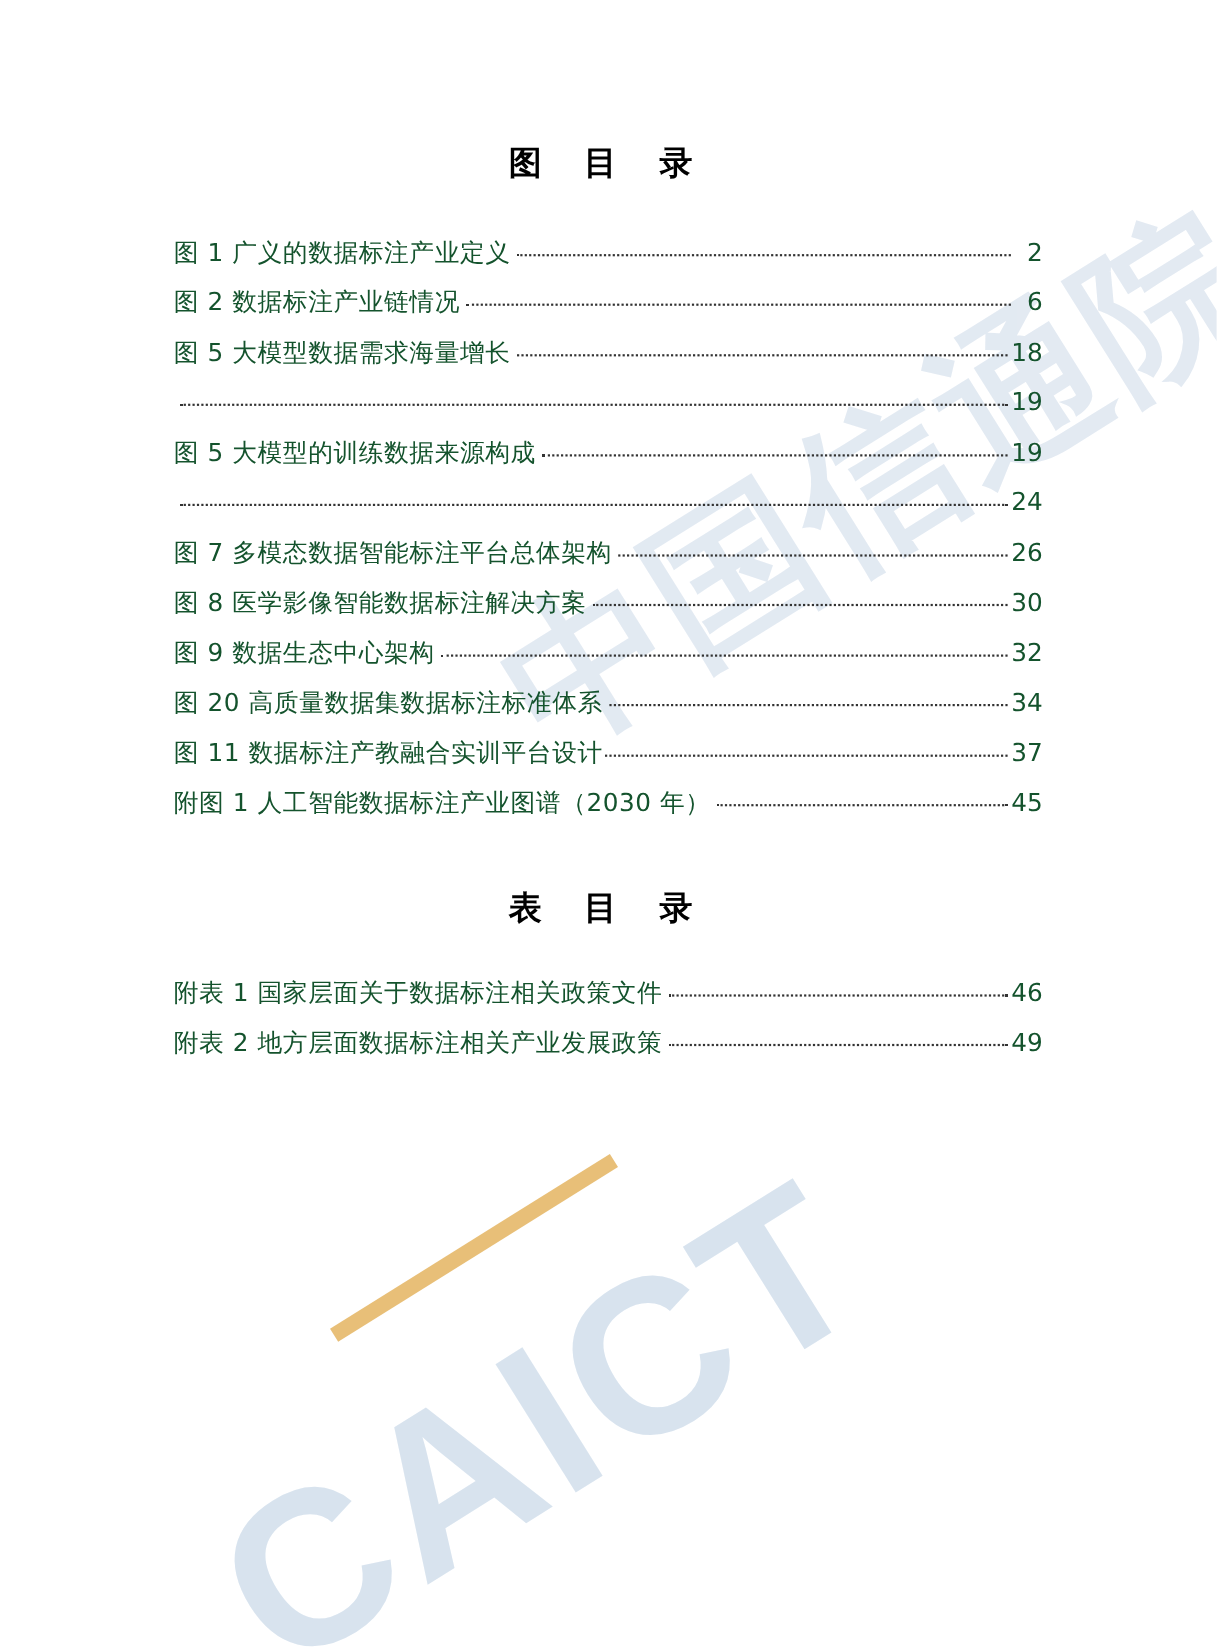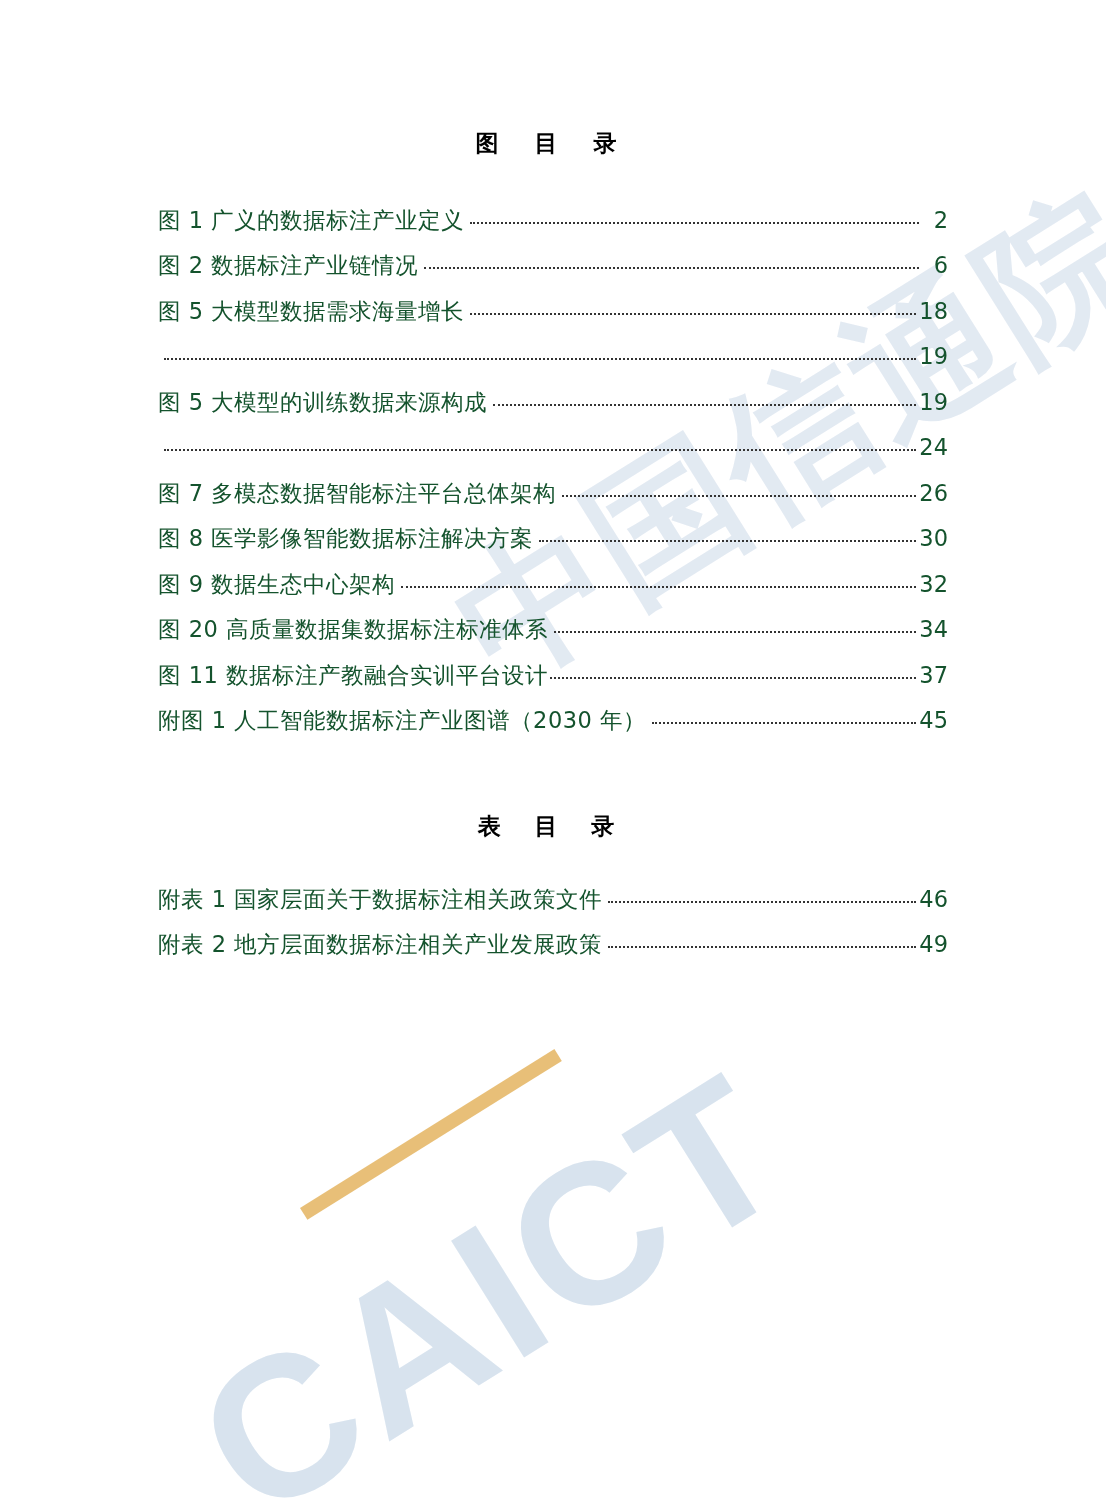--- a/index.html
+++ b/index.html
@@ -73,28 +73,28 @@
   }
 
   .content {
     position: relative;
     z-index: 2;
     padding: 0 158px;
   }
 
   .toc-heading {
     text-align: center;
-    font-size: 23px;
+    font-size: 30px;
     font-weight: bold;
     letter-spacing: 14px;
     color: #000;
     font-family: "DejaVu Sans", sans-serif;
   }
   #figure-heading { margin: 128px 0 0 0; }
-  #table-heading  { margin: 68px 0 0 0; font-family: Liberation Serif, serif; }
+  #table-heading  { margin: 52px 0 0 0; }
 
   .toc-list {
     list-style: none;
     margin: 0;
     padding: 0;
   }
   #figure-list { margin-top: 38px; }
   #table-list  { margin-top: 34px; }
 
   .toc-row {

